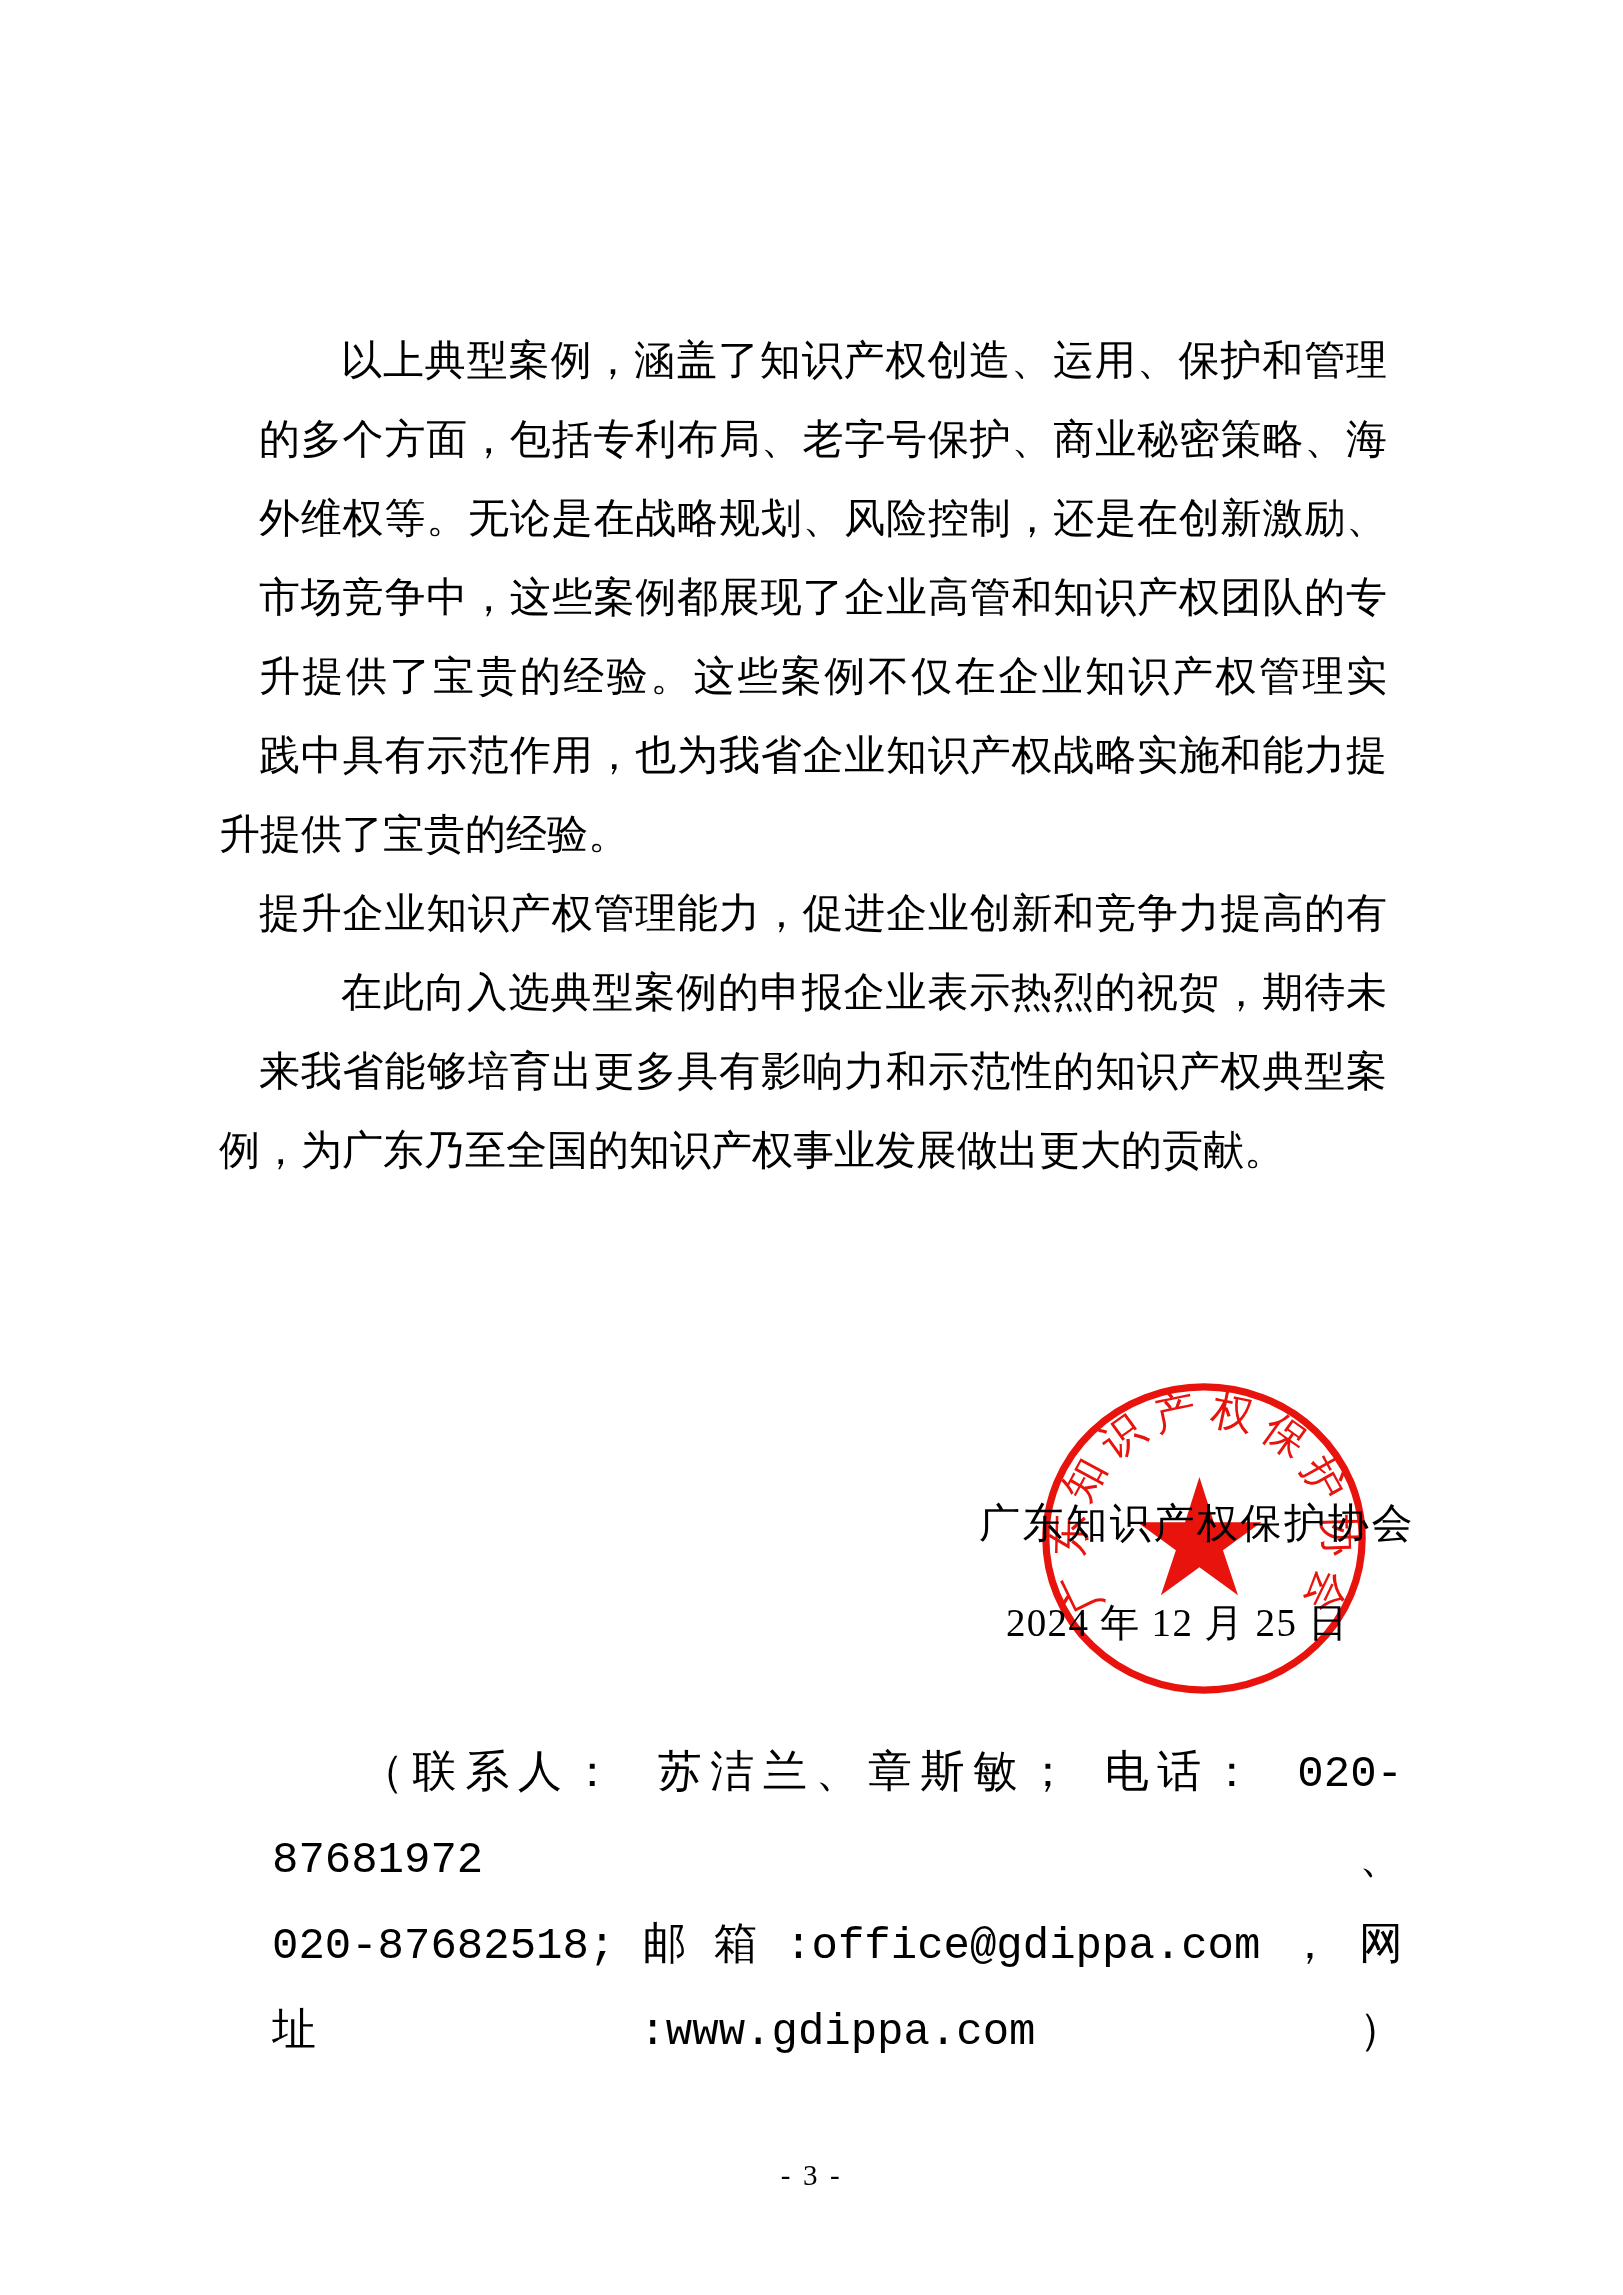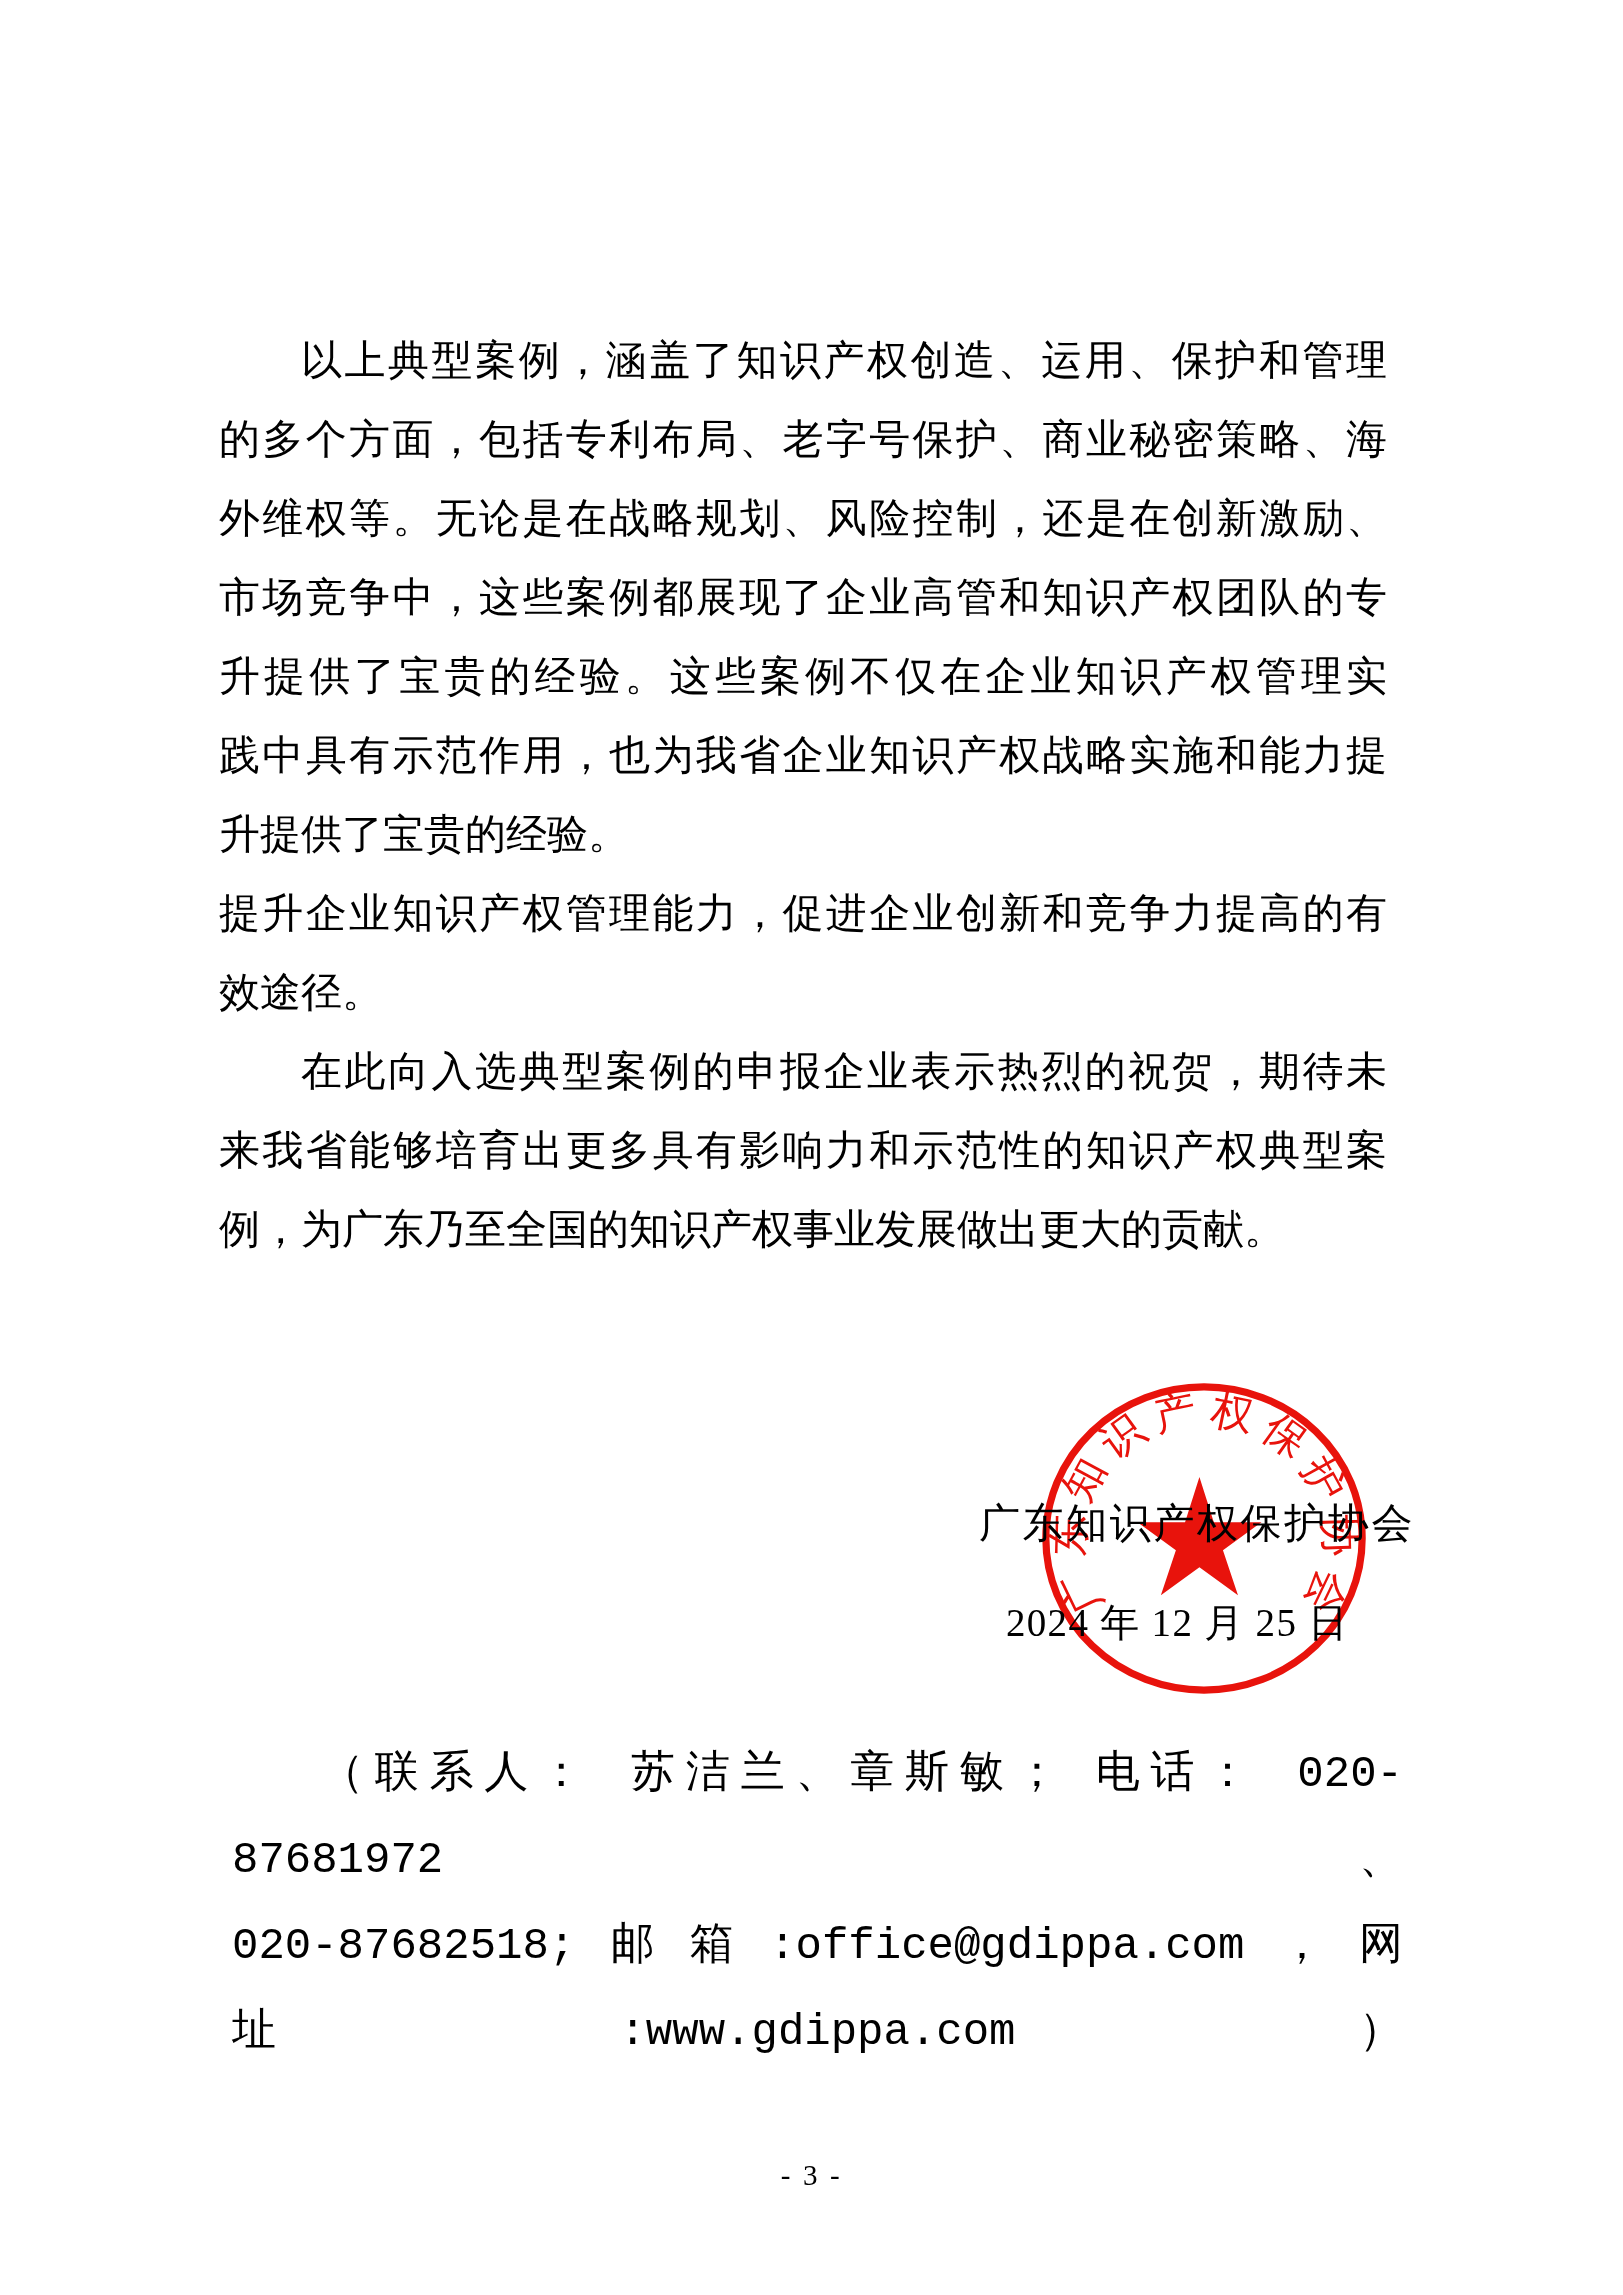--- a/index.html
+++ b/index.html
@@ -11,21 +11,21 @@
     font-family:"Liberation Serif","DejaVu Serif",serif;
     color:#000;
     overflow:hidden;
   }
   .body-text{
     position:absolute;
     left:219px;top:321px;width:1168px;
     font-size:41px;line-height:79px;
   }
   .line{white-space:pre-wrap;}
-  .line.fill{text-align:justify;text-align-last:justify;text-justify:inter-character;}
+  .line.fill{text-align:justify;text-align-last:justify;text-justify:inter-character;margin-left:40px;}
   .line.indent{text-indent:2em;}
   .signature{
     position:absolute;left:979px;top:1496px;
     font-size:41px;letter-spacing:2.6px;white-space:nowrap;
   }
   .sig-date{
     position:absolute;left:1006px;top:1596px;
     font-size:39px;letter-spacing:1.3px;white-space:nowrap;
   }
   .seal{
@@ -50,21 +50,20 @@
 
   <div class="body-text" id="body-text">
       <div class="line fill indent">以上典型案例，涵盖了知识产权创造、运用、保护和管理</div>
       <div class="line fill">的多个方面，包括专利布局、老字号保护、商业秘密策略、海</div>
       <div class="line fill">外维权等。无论是在战略规划、风险控制，还是在创新激励、</div>
       <div class="line fill">市场竞争中，这些案例都展现了企业高管和知识产权团队的专</div>
       <div class="line fill">升提供了宝贵的经验。这些案例不仅在企业知识产权管理实</div>
       <div class="line fill">践中具有示范作用，也为我省企业知识产权战略实施和能力提</div>
       <div class="line">升提供了宝贵的经验。</div>
       <div class="line fill">提升企业知识产权管理能力，促进企业创新和竞争力提高的有</div>
-      <div class="line">效途径。</div>
       <div class="line fill indent">在此向入选典型案例的申报企业表示热烈的祝贺，期待未</div>
       <div class="line fill">来我省能够培育出更多具有影响力和示范性的知识产权典型案</div>
       <div class="line">例，为广东乃至全国的知识产权事业发展做出更大的贡献。</div>
     </div>
 
   <div class="signature">广东知识产权保护协会</div>
 
   <div class="sig-date">2024 年 12 月 25 日</div>
 
   <svg class="seal" viewBox="0 0 508 488" aria-hidden="true">

